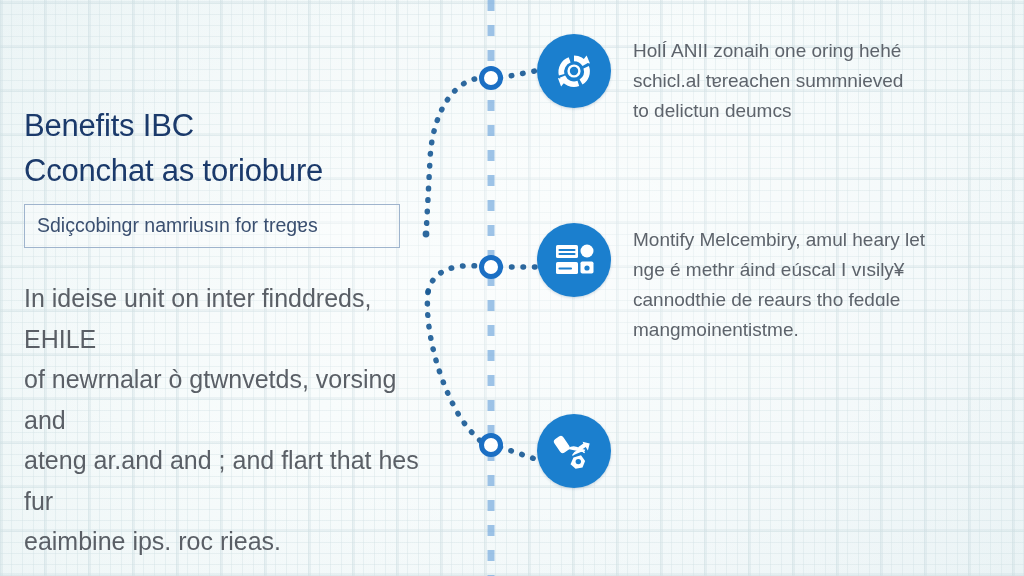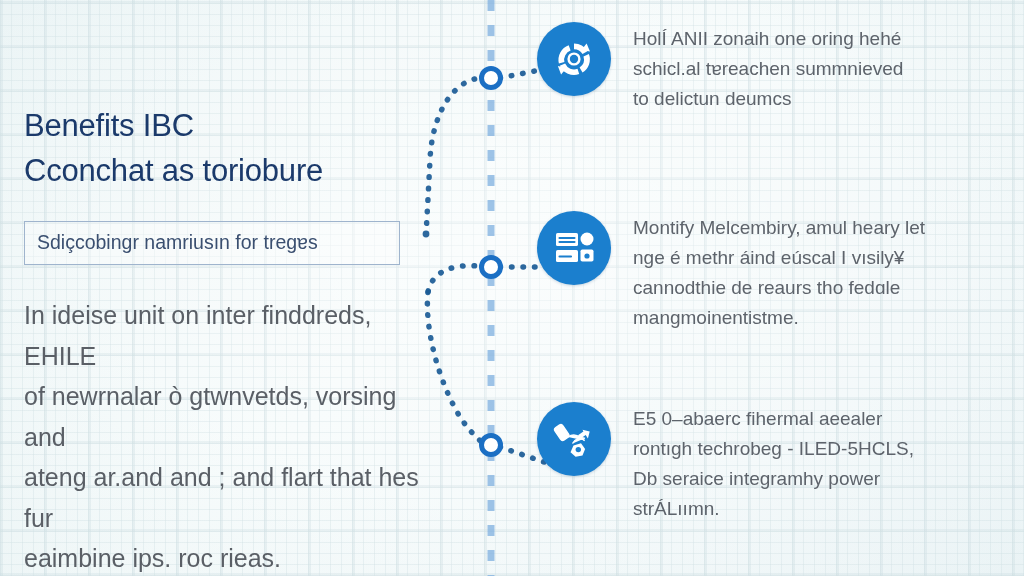--- a/index.html
+++ b/index.html
@@ -65,21 +65,21 @@
   .title {
     font-size: 31px;
     line-height: 1.45;
     font-weight: 400;
     color: #1b3a6b;
     letter-spacing: -0.2px;
     white-space: pre-line;
   }
 
   .subtitle-box {
-    margin-top: 27px;
+    margin-top: 10px;
     width: 376px;
     border: 1px solid #9fb4cd;
     background: rgba(255,255,255,0.32);
     padding: 9px 12px 10px 12px;
   }
 
   .subtitle-text {
     font-size: 19.5px;
     line-height: 1.2;
     color: #3a4f70;
@@ -103,21 +103,21 @@
     width: 1024px;
     height: 576px;
     z-index: 2;
     pointer-events: none;
   }
 
   
   .items {
     position: absolute;
     left: 537px;
-    top: 0;
+    top: 12px;
     width: 487px;
     height: 564px;
     z-index: 3;
   }
 
   .item {
     position: absolute;
     display: flex;
     align-items: flex-start;
     gap: 22px;
@@ -249,20 +249,16 @@
               <path d="M20.5 26.5 c3 -5 8 -7 12.5 -5.2"></path>
             </g>
             <g fill="#ffffff">
               <path d="M30.5 12.8 l7.2 1.6 -1.8 7.1 -2.2 -3.5 -5.4 3.7 -2.3 -3.4 5.4 -3.7 Z"></path>
               <path d="M21.5 28.5 l7.5 -2.2 4.1 5.6 -2.6 6.6 -6.9 1.3 -5.1 -4.6 Z"></path>
             </g>
             <circle cx="26.3" cy="32.6" r="2.7" fill="#1b7fce"></circle>
           </svg>
         </span>
       </div>
-      <div class="item-text">E5 0–abaerc fihermal aeealer
-rontıgh techrobeɡ - ILED-5HCLS,
-Db seraice integramhy power
-strÁLıımn.</div>
     </div>
 
   </div>
 </div>
 
 </body></html>

